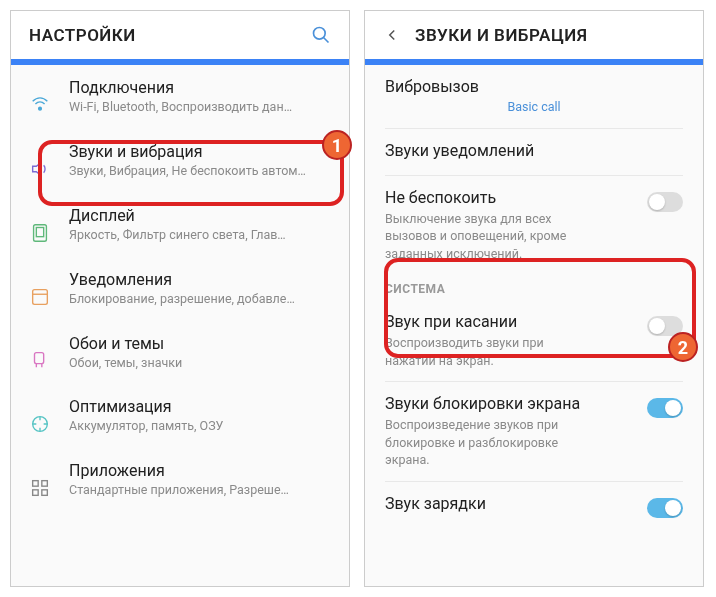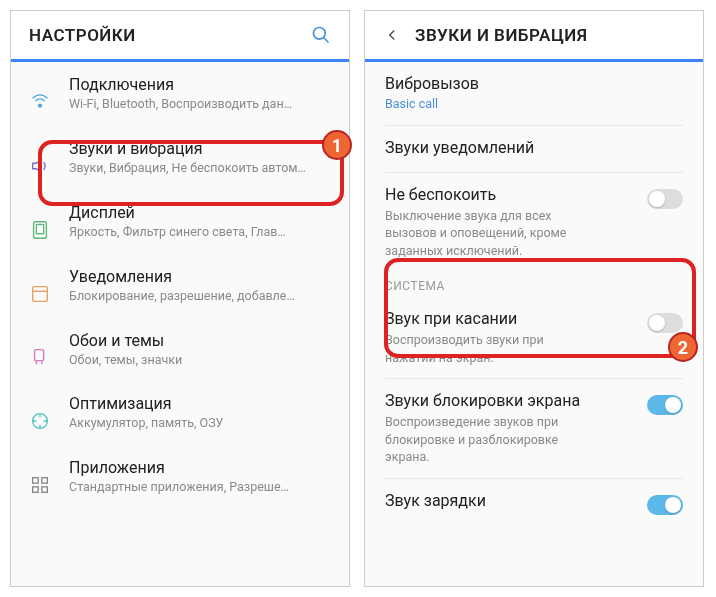--- a/index.html
+++ b/index.html
@@ -1,35 +1,35 @@
 <!DOCTYPE html>
 <html><head>
 <meta charset="utf-8">
 <style>
 * { box-sizing: border-box; margin: 0; padding: 0; }
 body { font-family: -apple-system, Roboto, Arial, sans-serif; background: #fff; width: 716px; height: 597px; position: relative; overflow: hidden; }
 .container { display: flex; gap: 14px; padding: 10px; }
 .screen { width: 340px; height: 577px; background: #fafafa; border: 1px solid #ccc; overflow: hidden; position: relative; }
-.header { background: #fff; padding: 14px 18px; display: flex; align-items: center; justify-content: space-between; border-bottom: 3px solid #3b82f6; }
+.header { background: #fff; padding: 14px 18px; display: flex; align-items: center; justify-content: space-between; border-bottom: 6px solid #3b82f6; }
 .header-title { font-size: 17px; font-weight: 600; color: #222; letter-spacing: 0.5px; }
 .header-left { display: flex; align-items: center; gap: 14px; }
 .back-arrow { color: #555; font-size: 20px; cursor: pointer; }
 .search-icon { color: #4a90d9; }
 .content { background: #fafafa; }
 .item { display: flex; align-items: flex-end; padding: 13px 18px; gap: 18px; }
 .item-icon { width: 22px; height: 22px; flex-shrink: 0; margin-top: 2px; color: #666; }
 .item-body { flex: 1; min-width: 0; }
 .item-title { font-size: 16px; color: #212121; margin-bottom: 2px; }
 .item-sub { font-size: 12.5px; color: #8a8a8a; line-height: 1.35; }
-.item-sub.blue { color: #4a90d9; }
+.item-sub.blue { color: #4a90d9; text-align: center; }
 .detail-item { padding: 12px 20px; }
 .detail-title { font-size: 16px; color: #212121; margin-bottom: 3px; }
 .detail-sub { font-size: 12.5px; color: #8a8a8a; line-height: 1.4; padding-right: 50px; }
 .detail-row { display: flex; align-items: flex-start; justify-content: flex-start; }
-.section-label { font-size: 12px; color: #999; padding: 8px 20px 4px; letter-spacing: 0.5px; font-weight: 400; }
+.section-label { font-size: 12px; color: #999; padding: 8px 20px 4px; letter-spacing: 0.5px; font-weight: 700; }
 .divider { height: 1px; background: #e8e8e8; margin: 0 20px; }
 .toggle { width: 36px; height: 20px; background: #ddd; border-radius: 10px; position: relative; flex-shrink: 0; margin-top: 4px; }
 .toggle::after { content: ""; width: 16px; height: 16px; background: #fff; border-radius: 50%; position: absolute; top: 2px; left: 2px; box-shadow: 0 1px 2px rgba(0,0,0,0.2); }
 .toggle.on { background: #5bb8e8; }
 .toggle.on::after { left: 18px; }
 .highlight { position: absolute; border: 4px solid #d22; border-radius: 14px; pointer-events: none; z-index: 5; }
 .hl1 { left: 38px; top: 140px; width: 306px; height: 66px; }
 .hl2 { left: 384px; top: 258px; width: 312px; height: 100px; }
 .badge { position: absolute; width: 30px; height: 30px; border-radius: 50%; background: #e63; color: #fff; font-size: 18px; font-weight: 700; display: flex; align-items: center; justify-content: center; border: 2px solid #b22; z-index: 6; }
 .b1 { left: 322px; top: 130px; }

